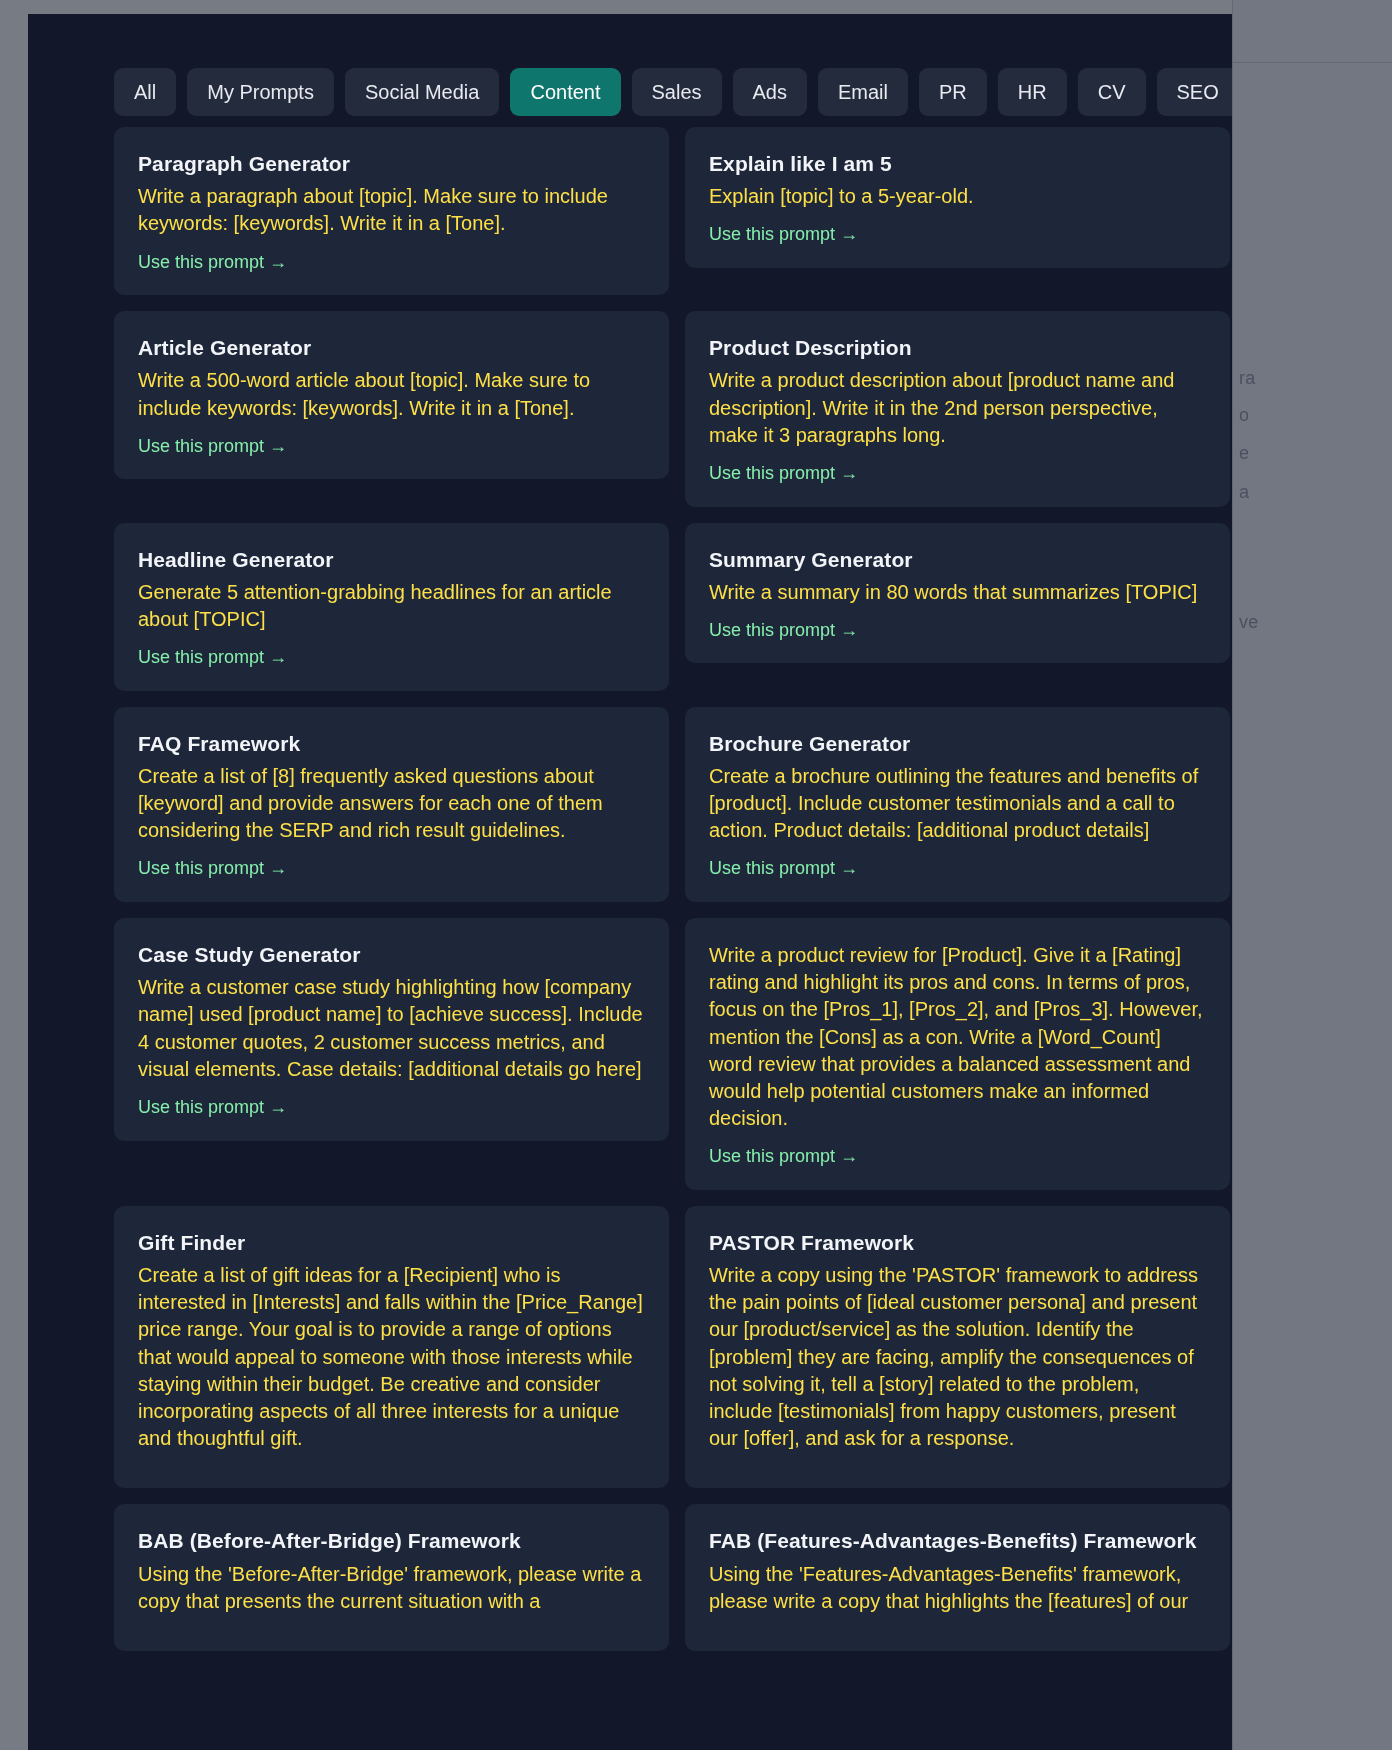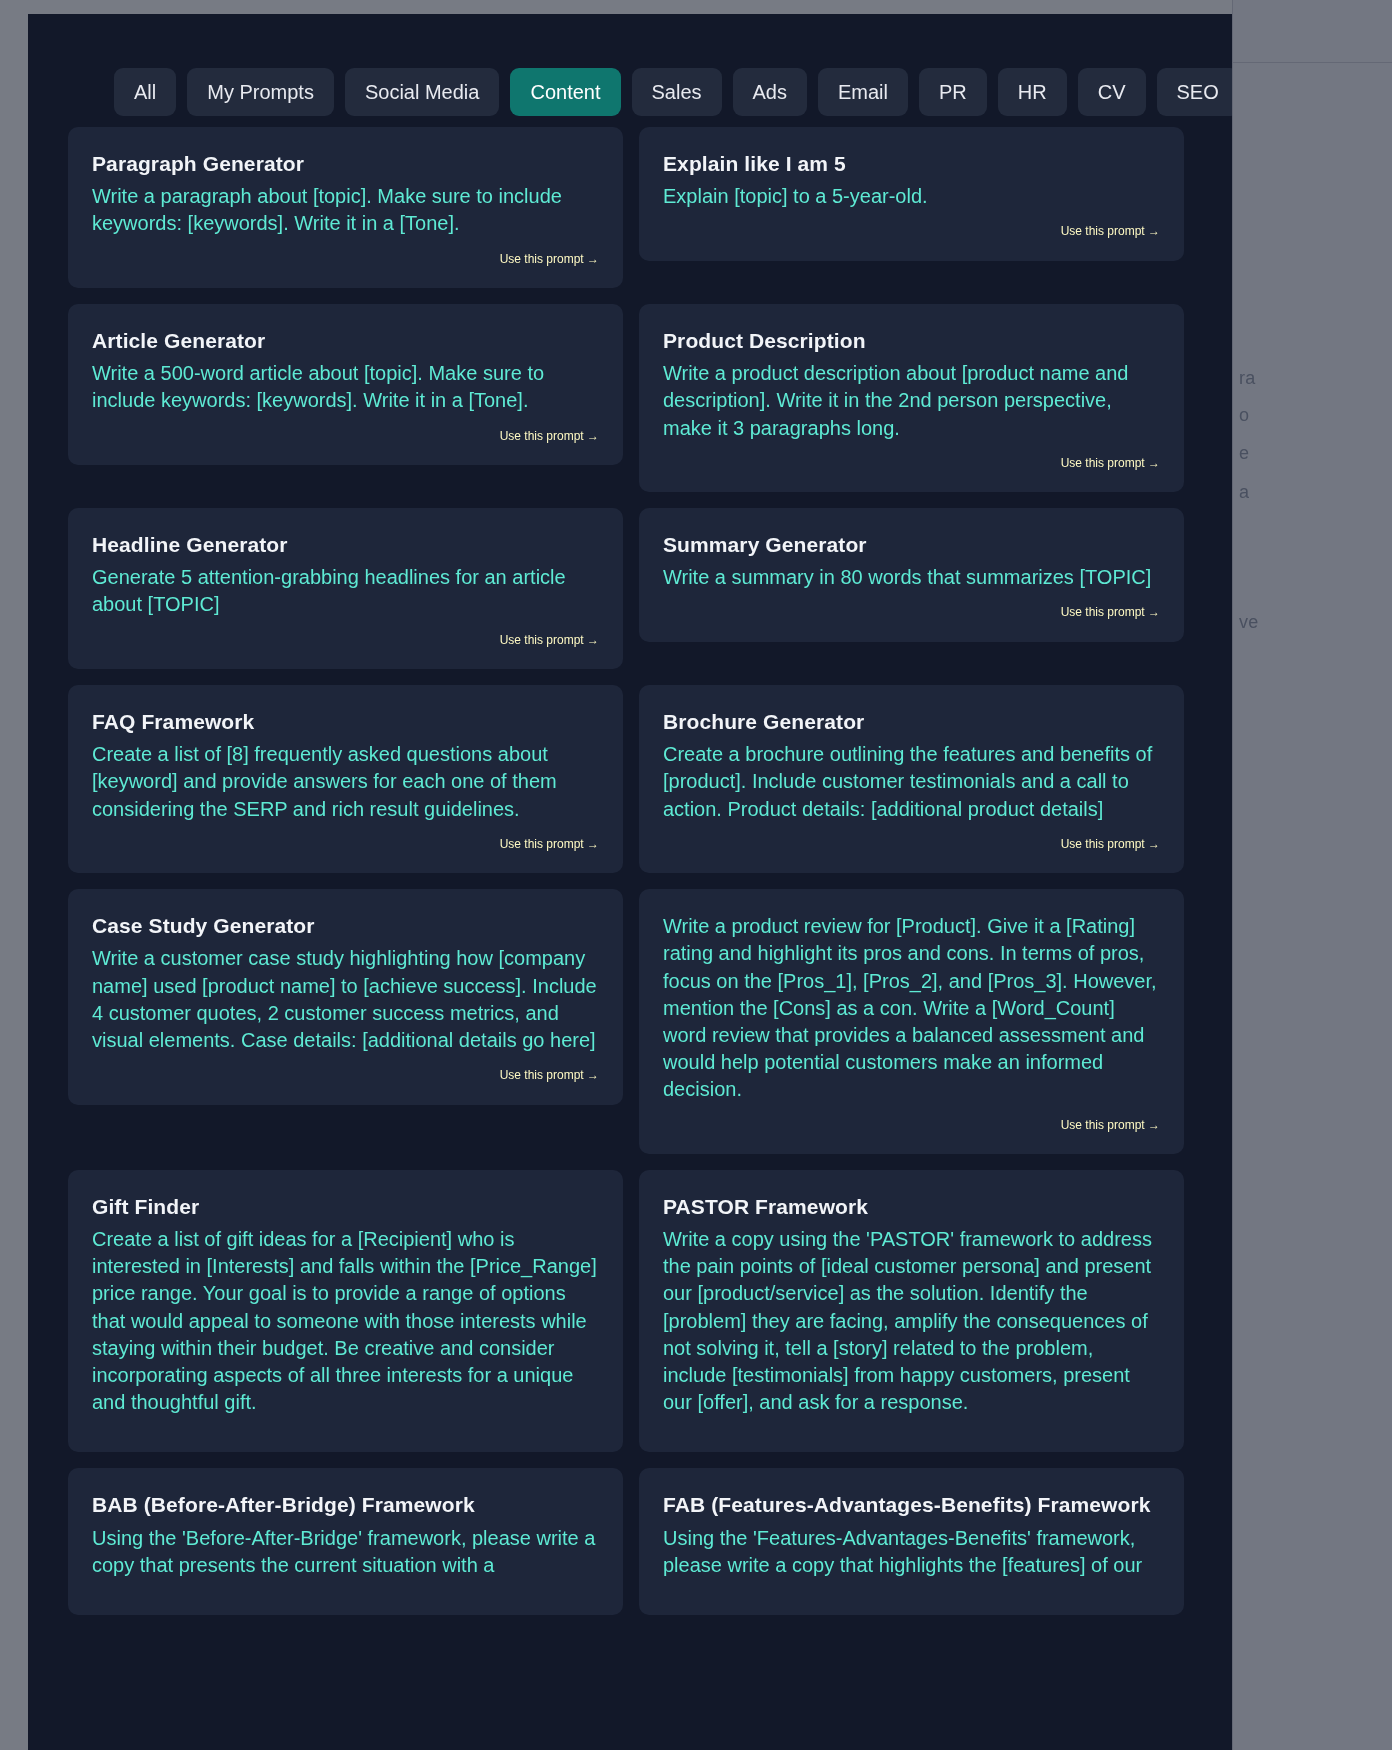--- a/index.html
+++ b/index.html
@@ -83,49 +83,49 @@
     background: #0f766e;
     color: #ffffff;
   }
 
   
   #grid {
     display: grid;
     grid-template-columns: 555px 545px;
     column-gap: 20px;
     row-gap: 19px;
-    padding: 0 0 0 40px;
+    padding: 0 0 0 86px;
     align-items: start;
     gap: 16px;
   }
 
   .card {
     background: #1e263a;
     border-radius: 10px;
     padding: 24px 24px 22px 24px;
   }
   .card-title {
     color: #f2f4f8;
     font-size: 21px;
     font-weight: bold;
     line-height: 1.2;
     margin-bottom: 7px;
     letter-spacing: .1px;
   }
   .card-body {
-    color: #5eead4;
+    color: #fde047;
     font-size: 20px;
     line-height: 1.36;
     margin-bottom: 14px;
   }
   .card-link {
     display: block;
-    text-align: right;
-    color: #fef9c3;
-    font-size: 12px;
+    text-align: left;
+    color: #86efac;
+    font-size: 18px;
     line-height: 1.2;
     text-decoration: none;
     cursor: pointer;
   }
 </style>
 </head>
 <body>
 
 <div id="behind-page">
   <div id="behind-col">

